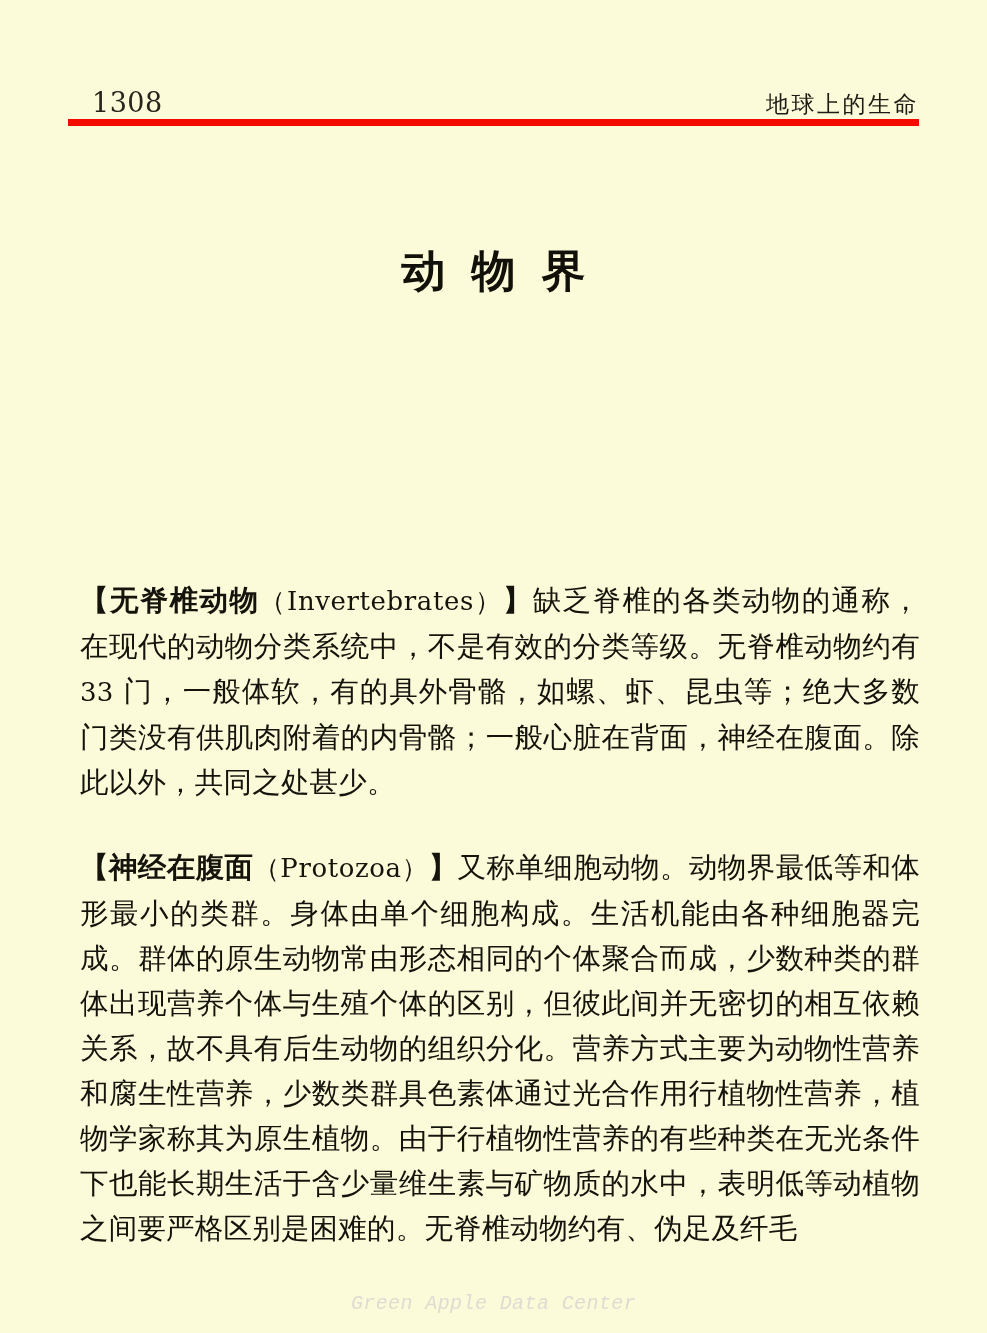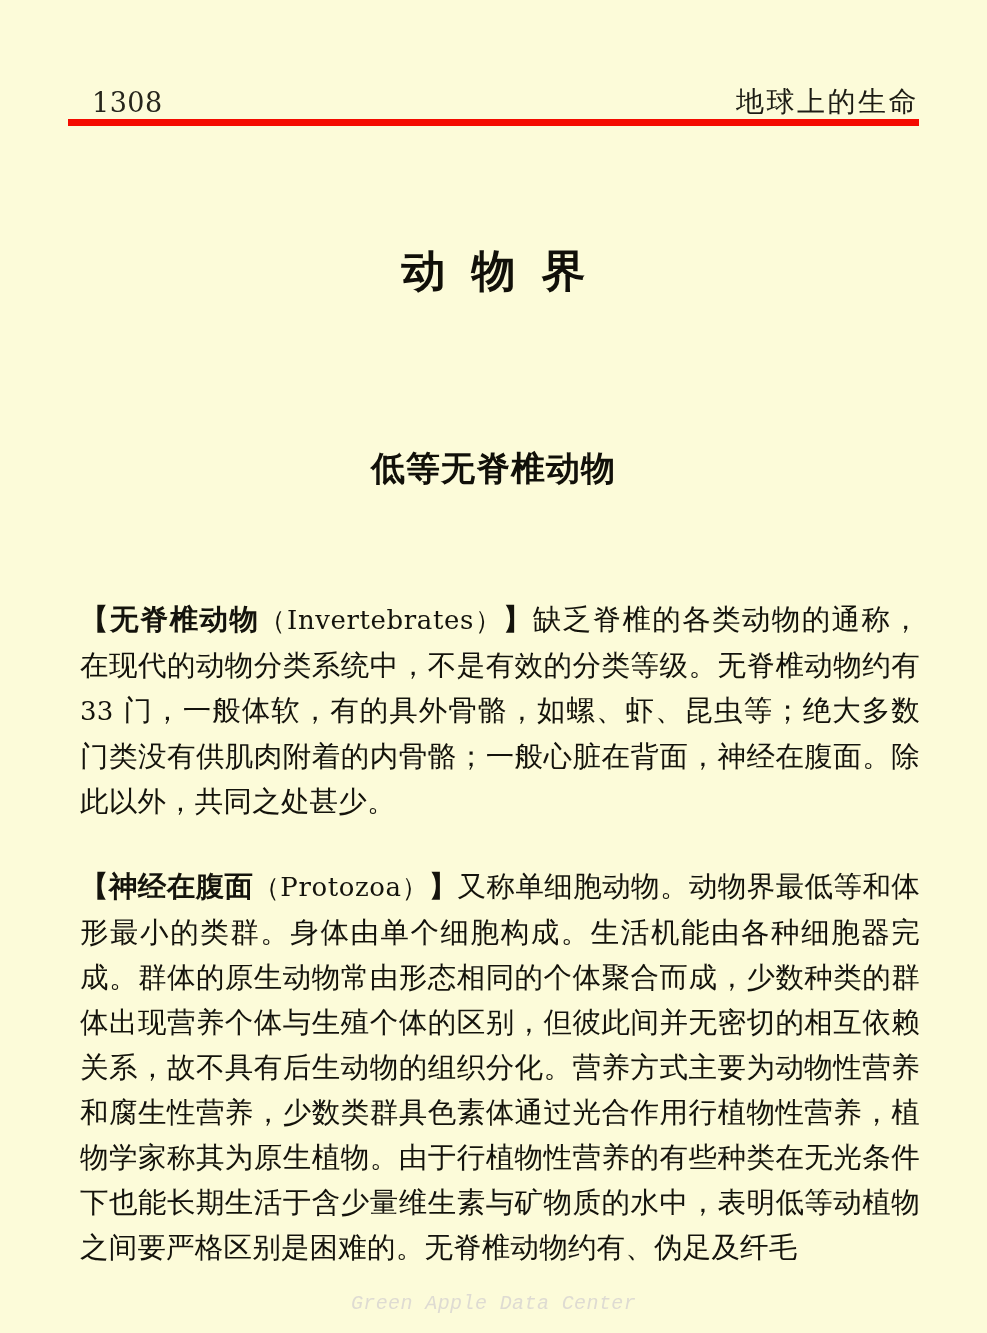--- a/index.html
+++ b/index.html
@@ -38,21 +38,21 @@
     font-family: "DejaVu Serif", serif;
     font-size: 27px;
     line-height: 1;
     color: #26251c;
     letter-spacing: 0.5px;
     padding-left: 24px;
     padding-bottom: 2px;
   }
   .running-title {
     font-family: "DejaVu Sans", sans-serif;
-    font-size: 28px;
+    font-size: 23px;
     line-height: 1;
     color: #1d1c14;
     letter-spacing: 2.5px;
     padding-bottom: 2px;
   }
   .header-rule {
     position: absolute;
     left: 68px;
     top: 119px;
     width: 851px;
@@ -86,21 +86,21 @@
     font-size: 34px;
     line-height: 1.2;
     letter-spacing: 1px;
     color: #111009;
   }
 
   
   .body-area {
     position: absolute;
     left: 80px;
-    top: 597px;
+    top: 578px;
     width: 840px;
   }
   .para {
     font-family: "DejaVu Sans", sans-serif;
     font-size: 28.5px;
     line-height: 45px;
     color: #14130c;
     text-align: justify;
     text-align-last: left;
     margin: 0;
@@ -143,21 +143,20 @@
 <div class="page">
 
   <div class="page-header">
     <span class="folio">1308</span>
     <span class="running-title">地球上的生命</span>
   </div>
   <div class="header-rule"></div>
 
   <h1 class="chapter-title">动物界</h1>
 
-  <h2 class="section-title">低等无脊椎动物</h2>
 
   <div class="body-area">
 
     <p class="para">
       <span class="lead-term">【无脊椎动物</span><span class="latin">（Invertebrates）</span><span class="lead-term">】</span><span>缺乏脊椎的各类动物的通称，在现代的动物分类系统中，不是有效的分类等级。无脊椎动物约有 </span><span class="num">33</span><span> 门，一般体软，有的具外骨骼，如螺、虾、昆虫等；绝大多数门类没有供肌肉附着的内骨骼；一般心脏在背面，神经在腹面。除此以外，共同之处甚少。</span>
     </p>
 
     <p class="para">
       <span class="lead-term">【神经在腹面</span><span class="latin">（Protozoa）</span><span class="lead-term">】</span><span>又称单细胞动物。动物界最低等和体形最小的类群。身体由单个细胞构成。生活机能由各种细胞器完成。群体的原生动物常由形态相同的个体聚合而成，少数种类的群体出现营养个体与生殖个体的区别，但彼此间并无密切的相互依赖关系，故不具有后生动物的组织分化。营养方式主要为动物性营养和腐生性营养，少数类群具色素体通过光合作用行植物性营养，植物学家称其为原生植物。由于行植物性营养的有些种类在无光条件下也能长期生活于含少量维生素与矿物质的水中，表明低等动植物之间要严格区别是困难的。无脊椎动物约有、伪足及纤毛</span>
     </p>

